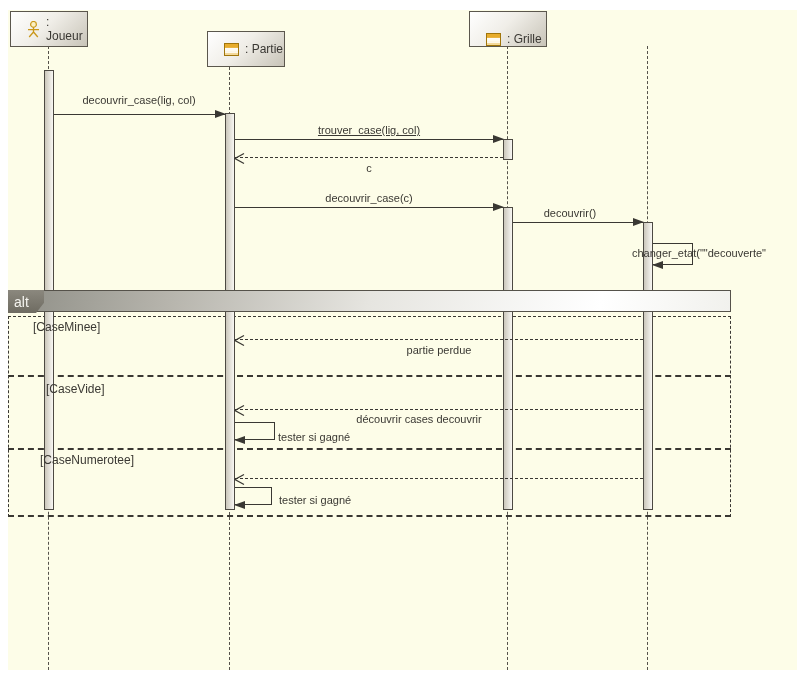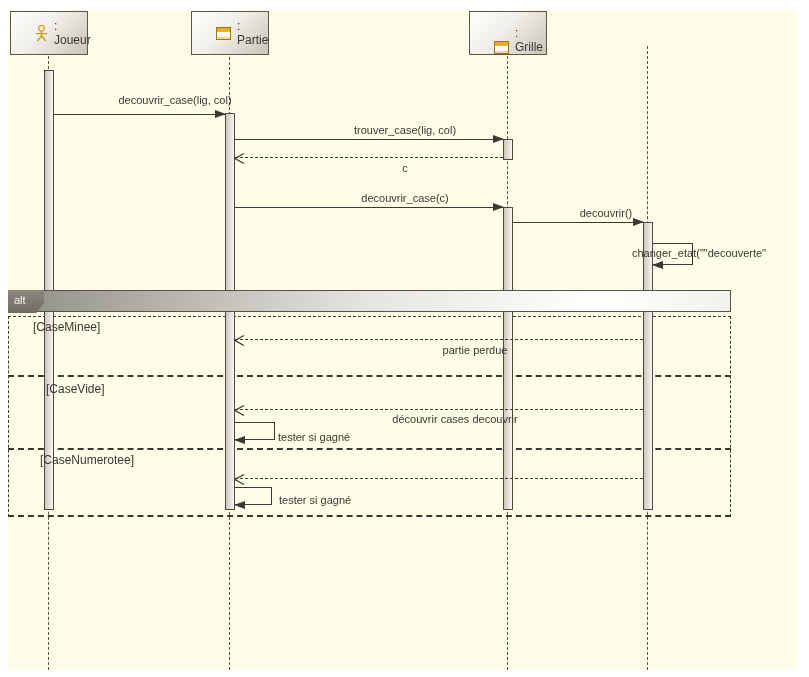--- a/index.html
+++ b/index.html
@@ -8,45 +8,45 @@
     position:relative; width:809px; height:677px; background:#ffffff;
     font-family:"Liberation Sans", sans-serif; color:#3a3833; overflow:hidden;
   }
   .canvas { position:absolute; left:8px; top:10px; width:789px; height:660px; background:#fdfde8; }
 
   
   .lifeline { position:absolute; width:0; border-left:1px dashed #55524a; z-index:1; }
 
   
   .head {
-    position:absolute; top:11px; width:78px; height:44px;
+    position:absolute; top:11px; width:78px; height:36px;
     border:1px solid #5b574d;
     background:linear-gradient(135deg,#ffffff 0%,#f0eee8 45%,#c8c4b8 100%);
-    display:flex; align-items:center; gap:6px; padding-left:24px;
+    display:flex; align-items:center; gap:6px; padding-left:16px;
     font-size:12px; color:#3a3833; z-index:4;
   }
   .head .icon { display:inline-flex; flex:0 0 auto; }
 
   
   .bar {
     position:absolute; width:10px;
     background:linear-gradient(to right,#cbc7bb,#f8f7f3);
     border:1px solid #4c4942; z-index:3;
   }
 
   
   .msg { position:absolute; height:0; border-top:1px solid #3a3833; z-index:6; }
   .msg.ret { border-top-style:dashed; }
   .ah-r {
     position:absolute; right:-1px; top:-5px; width:0; height:0;
     border-left:11px solid #3a3833; border-top:4.5px solid transparent; border-bottom:4.5px solid transparent;
   }
   .ah-open-l { position:absolute; left:-1px; top:-6.5px; }
   .msg-label { position:absolute; font-size:11px; color:#3a3833; white-space:nowrap; z-index:7; }
-  .msg-label.ctr { transform:translateX(-50%);margin-left:36px; }
+  .msg-label.ctr { transform:translateX(-50%); }
 
   
   .loop {
     position:absolute; border:1px solid #3a3833; border-left:none;
     background:transparent; z-index:6;
   }
   .ah-l {
     position:absolute; left:-1px; bottom:-5px; width:0; height:0;
     border-right:11px solid #3a3833; border-top:4.5px solid transparent; border-bottom:4.5px solid transparent;
   }
@@ -55,21 +55,21 @@
   .frag-bar {
     position:absolute; left:8px; top:290px; width:723px; height:22px;
     border:1px solid #55524a;
     background:linear-gradient(100deg,#8e8e86 0%,#b6b4ac 22%,#e6e5e0 50%,#ffffff 82%,#f1f1ed 100%);
     z-index:4;
   }
   .frag-tab {
     position:absolute; left:8px; top:290px; width:36px; height:23px;
     background:linear-gradient(to bottom,#8b887e,#6e6b61);
     clip-path:polygon(0 0,100% 0,100% 55%,78% 100%,0 100%);
-    color:#f5f4ef; font-size:11px; padding:4px 0 0 6px; z-index:5;
+    color:#f5f4ef; font-size:14px; padding:4px 0 0 6px; z-index:5;
   }
   .frag-sections {
     position:absolute; left:8px; top:316px; width:723px; height:201px;
     border:1px dashed #3a3833; border-bottom-width:2px; z-index:2;
   }
   .frag-divider {
     position:absolute; left:8px; width:723px; height:0;
     border-top:2px dashed #3a3833; z-index:2;
   }
   .guard { position:absolute; font-size:12px; color:#3a3833; z-index:7; white-space:nowrap;padding-left:20px; }
@@ -87,21 +87,21 @@
 
   <div class="head" style="left:10px;">
     <span class="icon">
       <svg width="13" height="17" viewBox="0 0 13 17">
         <circle cx="6.5" cy="3.4" r="2.9" fill="#fbf0c4" stroke="#c9971a" stroke-width="1.2"></circle>
         <path d="M6.5 6.6 V11 M1 8.6 H12 M6.5 11 L2.2 16 M6.5 11 L10.8 16" fill="none" stroke="#c9971a" stroke-width="1.3"></path>
       </svg>
     </span>
     <span class="head-label">: Joueur</span>
   </div>
-  <div class="head" style="left:191px;">
+  <div class="head" style="left:207px;margin-top:20px;">
     <span class="icon">
       <svg width="15" height="13" viewBox="0 0 15 13">
         <rect x="0.5" y="0.5" width="14" height="12" fill="#f3d99a" stroke="#a0750b"></rect>
         <rect x="1" y="1" width="13" height="4" fill="#e7ac2c"></rect>
         <rect x="1" y="5.8" width="13" height="3" fill="#fefbf0"></rect>
         <path d="M1 5.4 H14 M1 9.3 H14" stroke="#ffffff" stroke-width="1"></path>
       </svg>
     </span>
     <span class="head-label">: Partie</span>
   </div>
@@ -134,21 +134,21 @@
   <div class="guard" style="left:20px; top:453px;">[CaseNumerotee]</div>
 
   <div class="msg" style="left:54px; top:114px; width:171px;">
     <span class="ah-r"></span>
   </div>
   <span class="msg-label ctr" style="left:139px; top:94px;">decouvrir_case(lig, col)</span>
 
   <div class="msg" style="left:235px; top:139px; width:268px;">
     <span class="ah-r"></span>
   </div>
-  <span class="msg-label ctr" style="left:369px; top:124px;">trouver_case(lig, col)</span>
+  <span class="msg-label ctr" style="left:369px; top:124px;text-decoration:underline;">trouver_case(lig, col)</span>
 
   <div class="msg ret" style="left:235px; top:157px; width:268px;">
     <svg class="ah-open-l" width="11" height="13" viewBox="0 0 11 13">
       <path d="M10 1.5 L1 6.5 L10 11.5" fill="none" stroke="#3a3833" stroke-width="1.2"></path>
     </svg>
   </div>
   <span class="msg-label ctr" style="left:369px; top:162px;">c</span>
 
   <div class="msg" style="left:235px; top:207px; width:268px;">
     <span class="ah-r"></span>

